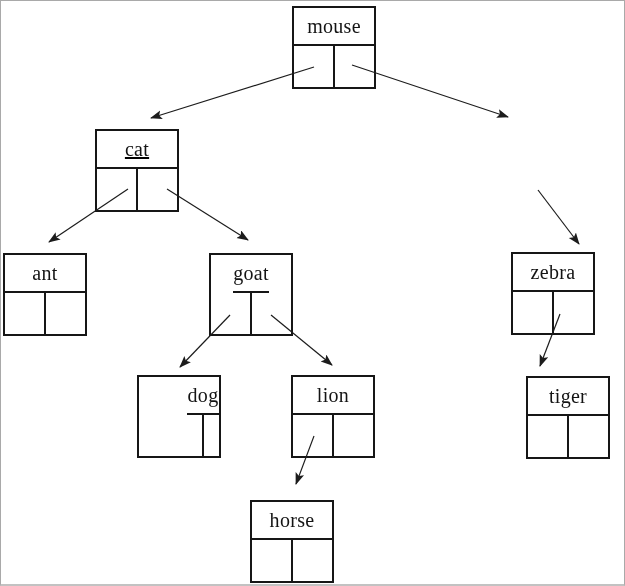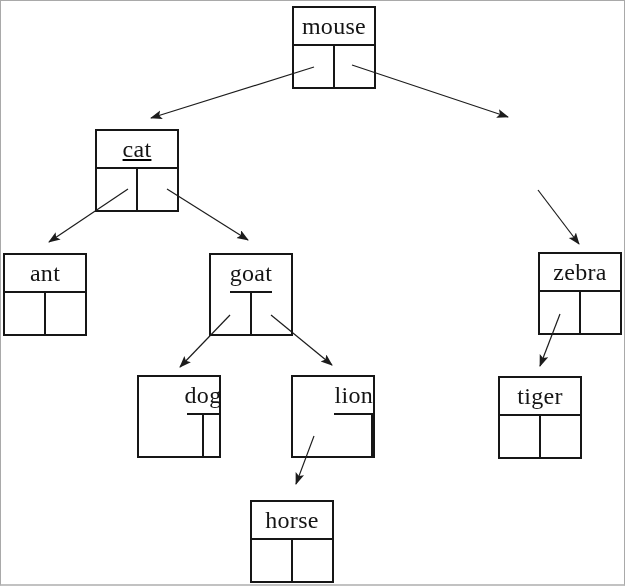--- a/index.html
+++ b/index.html
@@ -28,44 +28,44 @@
     display: flex;
     flex-direction: column;
   }
   .node-label {
     height: 38px;
     box-sizing: border-box;
     border-bottom: 2px solid #161616;
     display: flex;
     align-items: center;
     justify-content: center;
-    font-size: 24px;
+    font-size: 20px;
     line-height: 1;
     color: #141414;
     letter-spacing: 0.3px;
   }
   .node-cells { flex: 1; display: flex; }
   .cell { flex: 1; }
   .cell.left { border-right: 2px solid #161616; }
   .edges-layer {
     position: absolute;
     left: 0; top: 0;
     width: 625px; height: 586px;
     pointer-events: none;
   }
   
   .pos-mouse { left: 291px; top: 5px; }
   .pos-cat   { left: 94px; top: 128px; text-decoration: underline; }
   .pos-mule  { left: 475px; top: 128px; }
   .pos-ant   { left: 2px;   top: 252px; }
   .pos-goat  { left: 208px; top: 252px; align-items: center; }
-  .pos-zebra { left: 537px; top: 251px; text-align: center; }
+  .pos-zebra { left: 510px; top: 251px; text-align: center; }
   .pos-dog   { left: 136px; top: 374px; padding-left: 48px; }
-  .pos-lion  { left: 290px; top: 374px; align-items: flex-end; }
-  .pos-tiger { left: 497px; top: 375px; }
+  .pos-lion  { left: 290px; top: 374px; }
+  .pos-tiger { left: 525px; top: 375px; }
   .pos-horse { left: 249px; top: 499px; }
 </style>
 </head>
 <body>
 
 <div class="canvas">
 
   <div class="node pos-mouse">
     <div class="node-label">mouse</div>
     <div class="node-cells">

